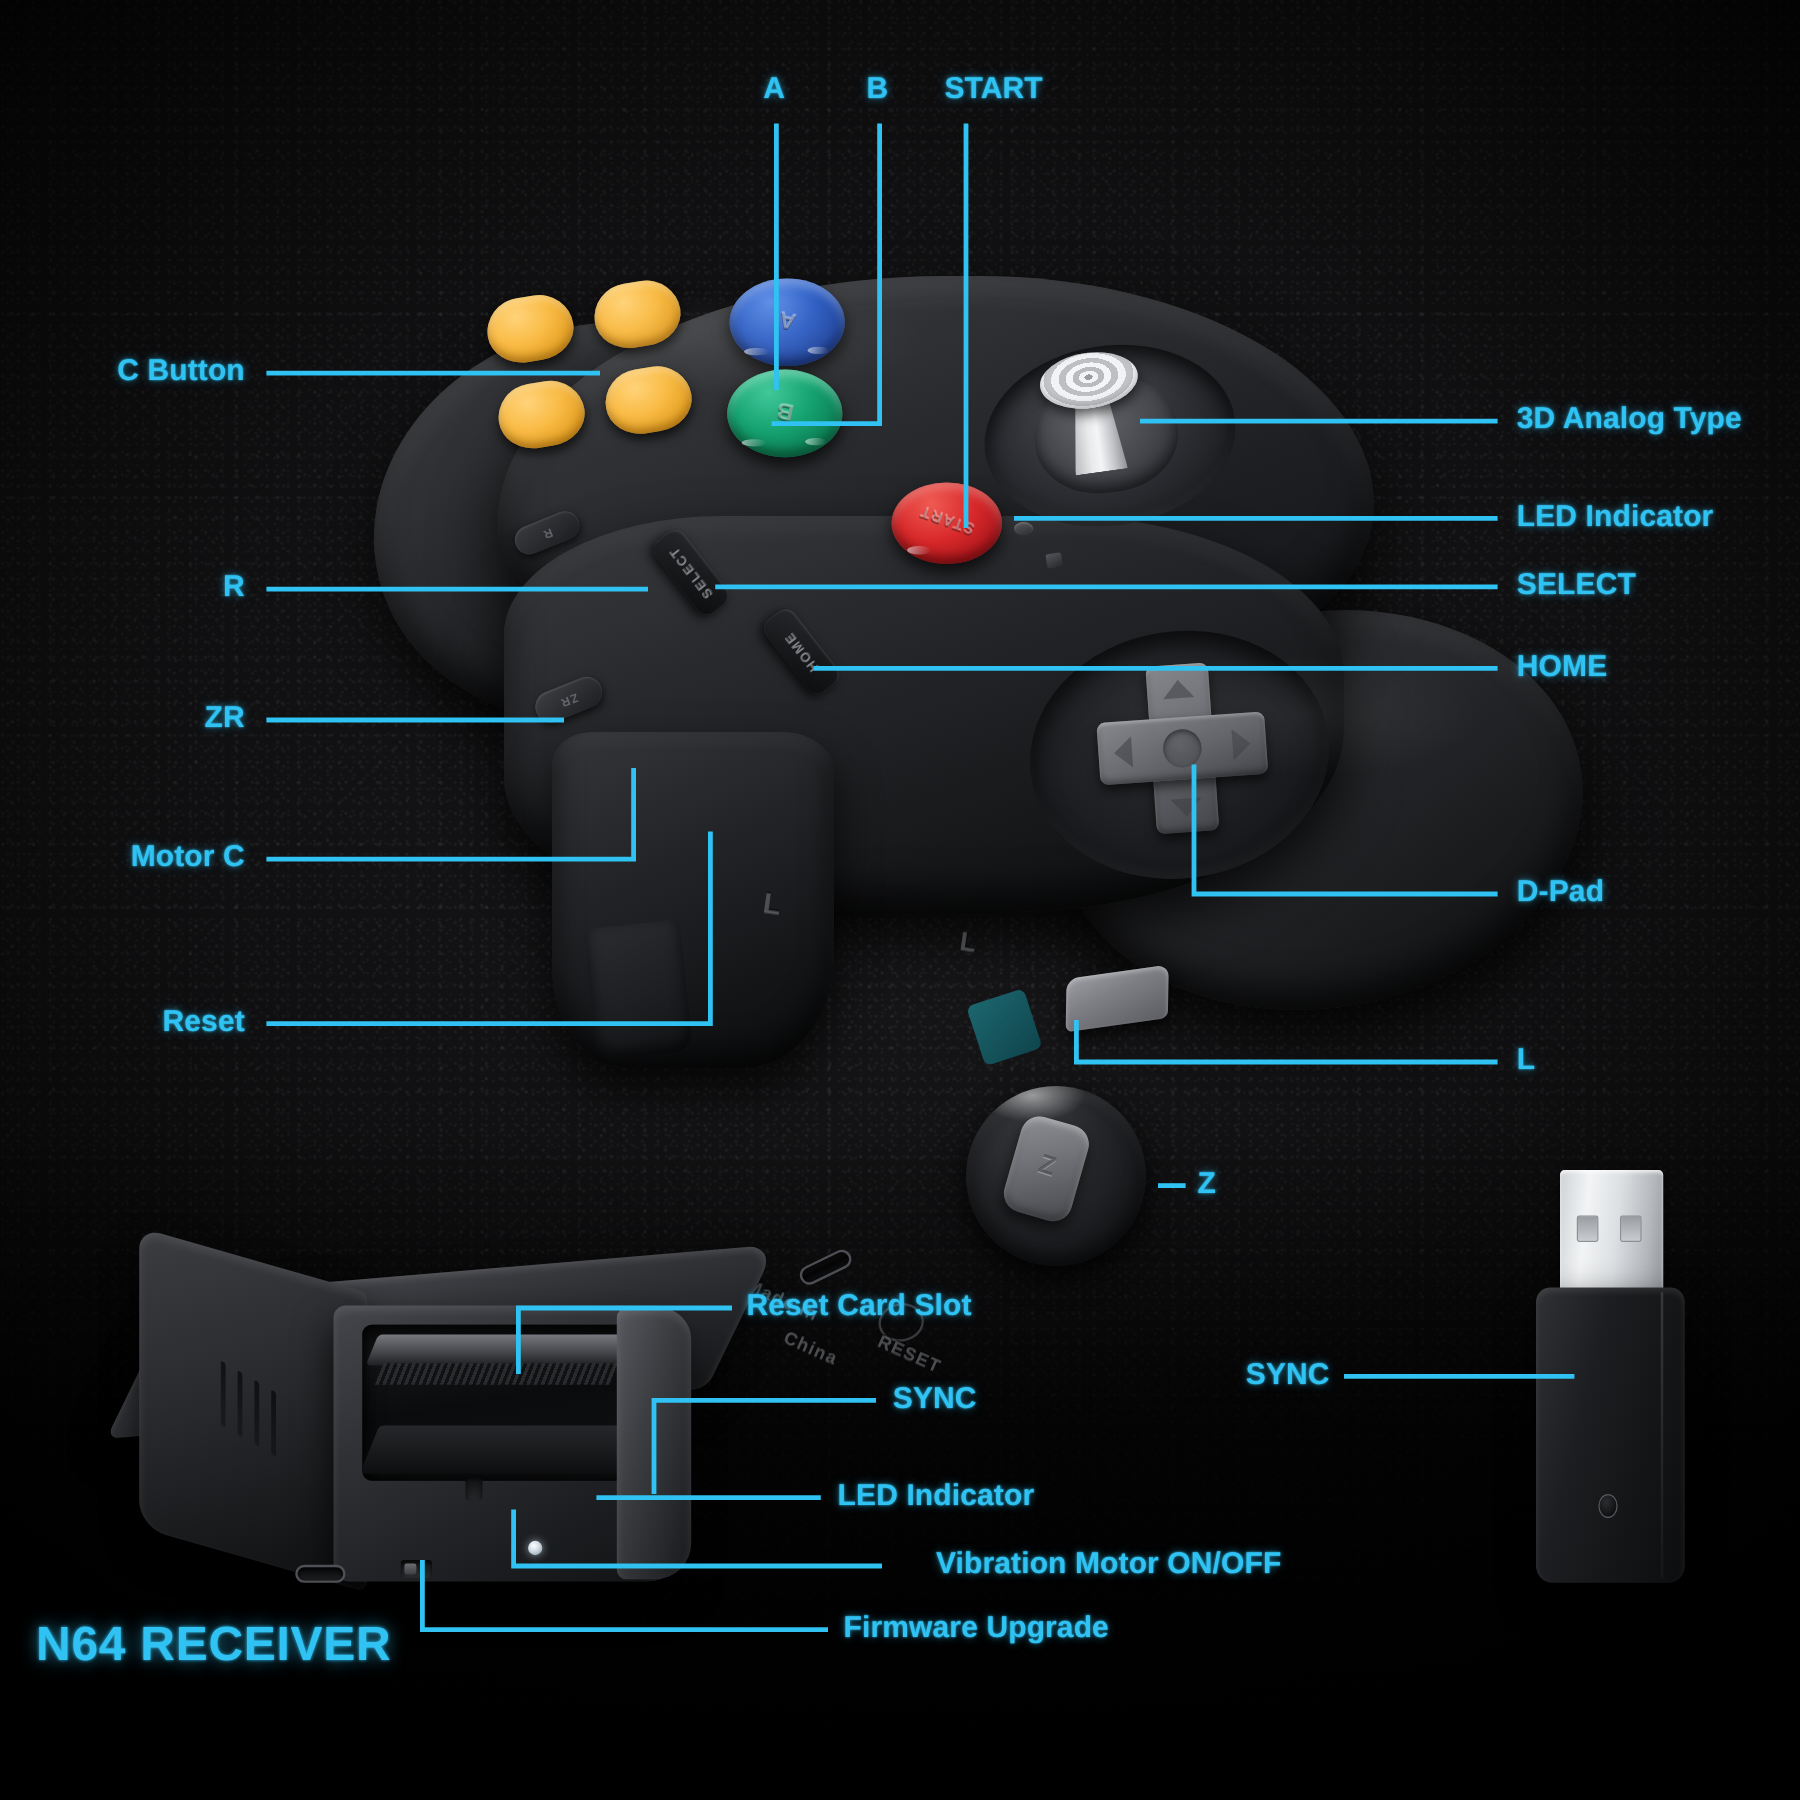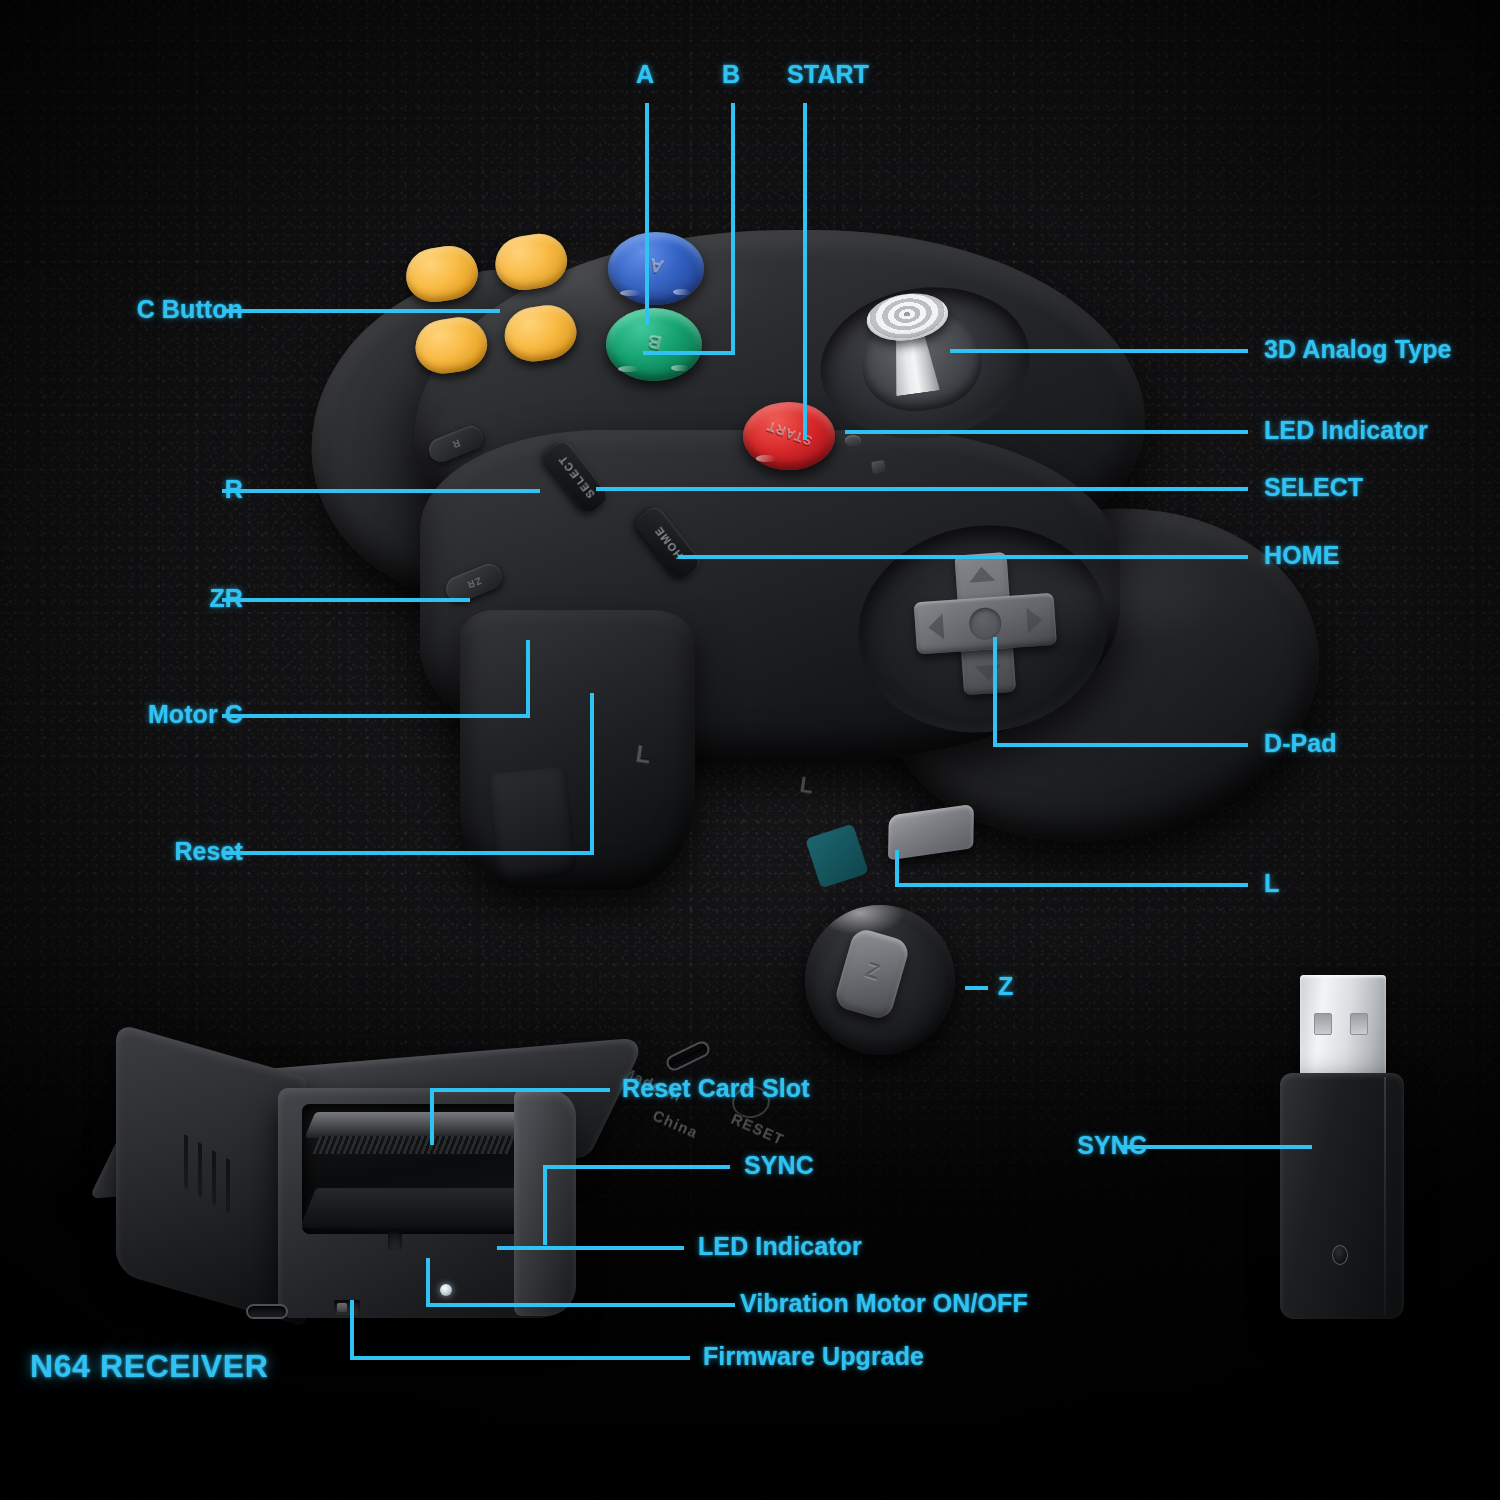--- a/index.html
+++ b/index.html
@@ -47,27 +47,27 @@
     position:absolute;
     color:#2FC2F2;
     font-weight:bold;
     font-size:25px;
     letter-spacing:.1px;
     white-space:nowrap;
     text-shadow:0 0 7px rgba(47,194,242,.55), 0 0 2px rgba(47,194,242,.9);
     line-height:1;
   }
   .lbl.r { transform:translateX(0); }
-  .lbl.l { transform:translateX(-100%);margin-left:39px; }
+  .lbl.l { transform:translateX(-100%); }
 
   .title{
     position:absolute;
     color:#2FC2F2;
     font-weight:bold;
-    font-size:32px;
+    font-size:40px;
     letter-spacing:.6px;
     white-space:nowrap;
     text-shadow:0 0 14px rgba(47,194,242,.65), 0 0 3px rgba(47,194,242,.95);
   }
 
   svg.leaders{
     position:absolute; inset:0;
     width:1500px; height:1500px;
     pointer-events:none;
   }
@@ -626,20 +626,20 @@
   <div class="lbl r" style="left:1264px; top:475px;">SELECT</div>
   <div class="lbl r" style="left:1264px; top:543px;">HOME</div>
   <div class="lbl r" style="left:1264px; top:731px;">D-Pad</div>
   <div class="lbl r" style="left:1264px; top:871px;">L</div>
 
   <div class="lbl r" style="left:998px; top:974px;">Z</div>
 
   <div class="lbl r" style="left:622px; top:1076px;">Reset Card Slot</div>
   <div class="lbl r" style="left:744px; top:1153px;">SYNC</div>
   <div class="lbl r" style="left:698px; top:1234px;">LED Indicator</div>
-  <div class="lbl r" style="left:740px; top:1291px;text-align:center;">Vibration Motor ON/OFF</div>
+  <div class="lbl r" style="left:780px; top:1291px;text-align:center;">Vibration Motor ON/OFF</div>
   <div class="lbl r" style="left:703px; top:1344px;">Firmware Upgrade</div>
 
   <div class="lbl l" style="left:1108px; top:1133px;">SYNC</div>
 
   <div class="title" style="left:30px;  top:1348px;">N64 RECEIVER</div>
 
 </div>
 
 </body></html>

